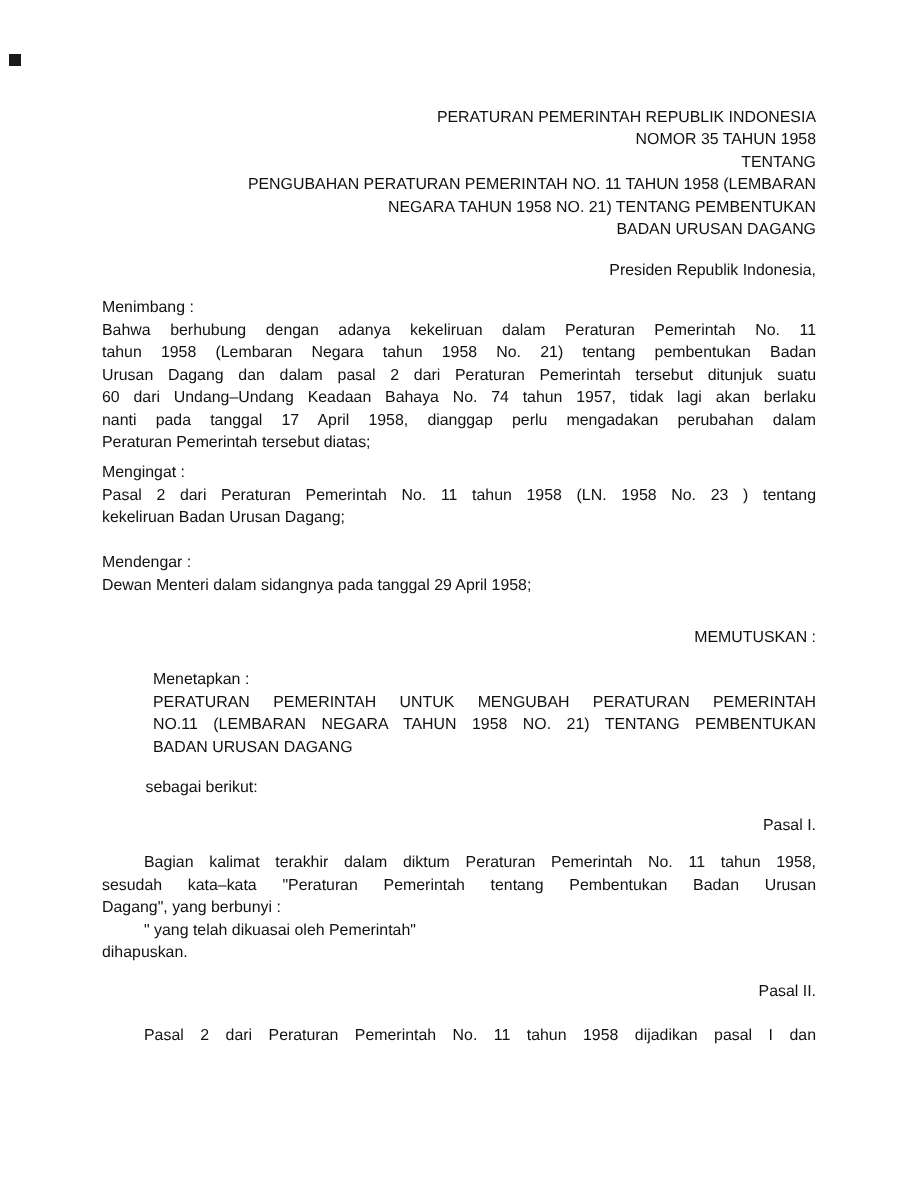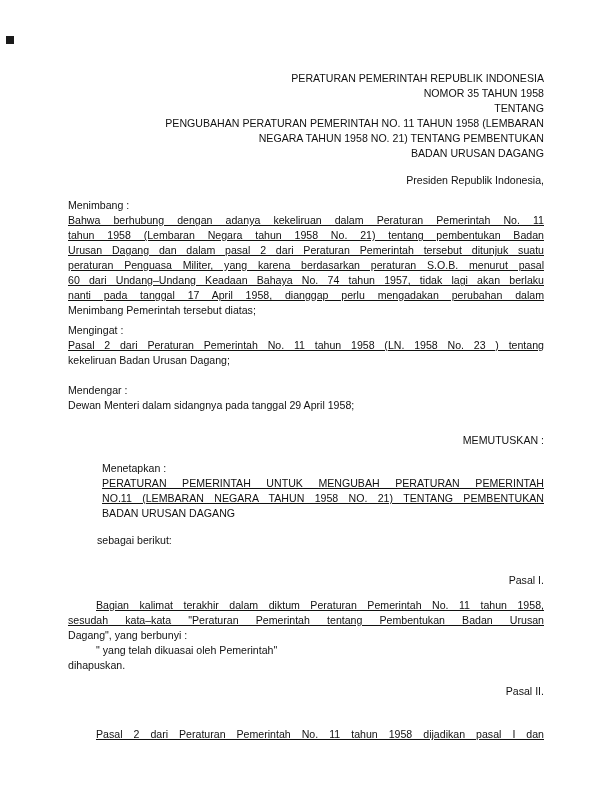--- a/index.html
+++ b/index.html
@@ -26,33 +26,33 @@
   .corner-mark {
     position: absolute;
     left: 6px;
     top: 36px;
     width: 8px;
     height: 8px;
     background: #1a1a1a;
   }
   .line { white-space: normal; }
   .c { text-align: right; }
-  .j { text-align: justify; text-align-last: justify; text-decoration: underline; }
+  .j { text-align: justify; text-align-last: justify; }
   .ind { text-indent: 28px; }
   .mt-pres { margin-top: 12px; }
   .mt-menimbang { margin-top: 10px; }
   .mt-mengingat { margin-top: 5px; }
   .mt-mendengar { margin-top: 15px; }
   .mt-memutuskan { margin-top: 20px; }
   .mt-menetapkan { margin-top: 13px; margin-left: 34px; }
   .mt-sebagai { margin-top: 12px; margin-left: 29px; }
-  .mt-p1head { margin-top: 25px; }
+  .mt-p1head { margin-top: 10px; }
   .mt-p1para { margin-top: 10px; }
   .mt-p2head { margin-top: 11px; }
-  .mt-p2para { margin-top: 28px; }
+  .mt-p2para { margin-top: 14px; }
 </style>
 </head>
 <body>
 
 <div class="corner-mark"></div>
 
 <div class="doc">
 
   <div>
     <div class="line c">PERATURAN PEMERINTAH REPUBLIK INDONESIA</div>
@@ -63,24 +63,23 @@
     <div class="line c">BADAN URUSAN DAGANG</div>
   </div>
 
   <div class="line c mt-pres">Presiden Republik Indonesia,</div>
 
   <div class="mt-menimbang">
     <div class="line">Menimbang :</div>
     <div class="line j">Bahwa berhubung dengan adanya kekeliruan dalam Peraturan Pemerintah No. 11</div>
     <div class="line j">tahun 1958 (Lembaran Negara tahun 1958 No. 21) tentang pembentukan Badan</div>
     <div class="line j">Urusan Dagang dan dalam pasal 2 dari Peraturan Pemerintah tersebut ditunjuk suatu</div>
-    <div class="line j">peraturan Penguasa Militer, yang karena berdasarkan peraturan S.O.B. menurut pasal</div>
     <div class="line j">60 dari Undang–Undang Keadaan Bahaya No. 74 tahun 1957, tidak lagi akan berlaku</div>
     <div class="line j">nanti pada tanggal 17 April 1958, dianggap perlu mengadakan perubahan dalam</div>
-    <div class="line">Menimbang Pemerintah tersebut diatas;</div>
+    <div class="line">Peraturan Pemerintah tersebut diatas;</div>
   </div>
 
   <div class="mt-mengingat">
     <div class="line">Mengingat :</div>
     <div class="line j">Pasal 2 dari Peraturan Pemerintah No. 11 tahun 1958 (LN. 1958 No. 23 ) tentang</div>
     <div class="line">kekeliruan Badan Urusan Dagang;</div>
   </div>
 
   <div class="mt-mendengar">
     <div class="line">Mendengar :</div>

